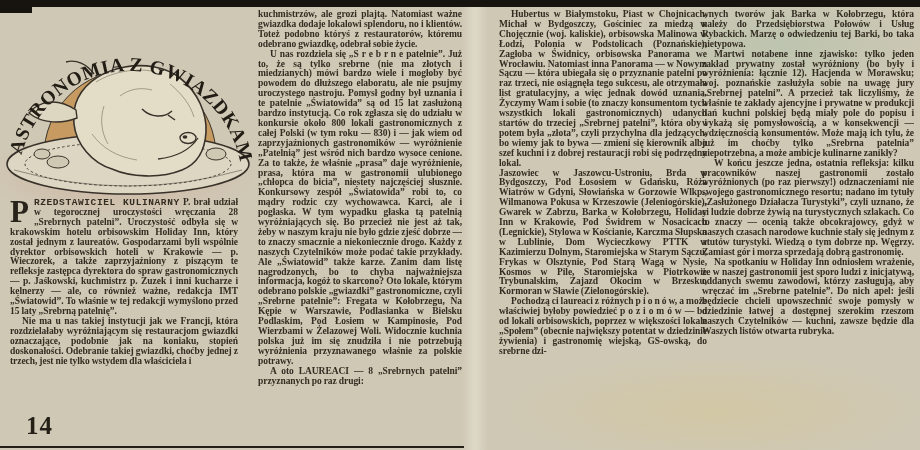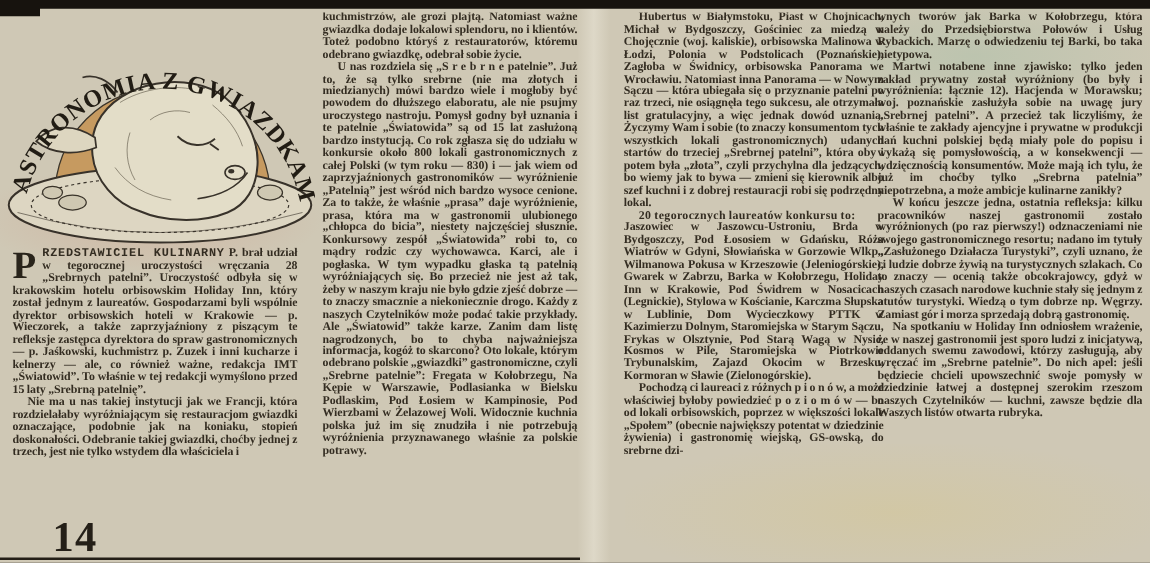--- a/index.html
+++ b/index.html
@@ -27,22 +27,22 @@
        word-spacing:-0.3px;letter-spacing:-0.05px;color:#332c21;}
   .col p{margin:0;text-indent:12px;}
   .col p.cont{text-indent:0;}
   #col1{left:10px;top:198px;width:228px;height:226px;}
   #col2{left:258px;width:204px;}
   #col3{left:499px;width:208px;}
   #col4{left:702px;width:212px;}
   .dropcap{float:left;font-size:31px;line-height:25px;font-weight:bold;margin:1px 5px 0 0;color:#29241b;}
   .lead{letter-spacing:.6px;font-family:Liberation Mono, monospace;}
   .subhead{letter-spacing:.3px;}
-  .pagenum{position:absolute;left:26px;top:412px;font-size:34px;font-weight:bold;
-           letter-spacing:1px;color:#241f17;margin-left:16px;}
+  .pagenum{position:absolute;left:26px;top:412px;font-size:25px;font-weight:bold;
+           letter-spacing:1px;color:#241f17;}
   .footer-tag{position:absolute;left:701px;top:419px;width:216px;font-size:11.5px;font-weight:bold;
               letter-spacing:7px;white-space:nowrap;color:#2b261d;margin-top:46px;}
 </style>
 </head>
 <body>
 
 <div class="page">
 
   <div class="stain pink"></div>
   <div class="stain green"></div>
@@ -91,25 +91,25 @@
   </div>
 
   <div class="col" id="col1">
     <p class="cont"><span class="dropcap">P</span><span class="lead">RZEDSTAWICIEL KULINARNY</span><span> P. brał udział w tegorocznej uroczystości wręczania 28 „Srebrnych patelni”. Uroczystość odbyła się w krakowskim hotelu orbisowskim Holiday Inn, który został jednym z laureatów. Gospodarzami byli wspólnie dyrektor orbisowskich hoteli w Krakowie — p. Wieczorek, a także zaprzyjaźniony z piszącym te refleksje zastępca dyrektora do spraw gastronomicznych — p. Jaśkowski, kuchmistrz p. Zuzek i inni kucharze i kelnerzy — ale, co również ważne, redakcja IMT „Światowid”. To właśnie w tej redakcji wymyślono przed 15 laty „Srebrną patelnię”.</span></p>
     <p>Nie ma u nas takiej instytucji jak we Francji, która rozdzielałaby wyróżniającym się restauracjom gwiazdki oznaczające, podobnie jak na koniaku, stopień doskonałości. Odebranie takiej gwiazdki, choćby jednej z trzech, jest nie tylko wstydem dla właściciela i</p>
   </div>
 
   <div class="col" id="col2">
     <p class="cont">kuchmistrzów, ale grozi plajtą. Natomiast ważne gwiazdka dodaje lokalowi splendoru, no i klientów. Toteż podobno któryś z restauratorów, któremu odebrano gwiazdkę, odebrał sobie życie.</p>
     <p>U nas rozdziela się „S r e b r n e  patelnie”. Już to, że są tylko srebrne (nie ma złotych i miedzianych) mówi bardzo wiele i mogłoby być powodem do dłuższego elaboratu, ale nie psujmy uroczystego nastroju. Pomysł godny był uznania i te patelnie „Światowida” są od 15 lat zasłużoną bardzo instytucją. Co rok zgłasza się do udziału w konkursie około 800 lokali gastronomicznych z całej Polski (w tym roku — 830) i — jak wiem od zaprzyjaźnionych gastronomików — wyróżnienie „Patelnią” jest wśród nich bardzo wysoce cenione. Za to także, że właśnie „prasa” daje wyróżnienie, prasa, która ma w gastronomii ulubionego „chłopca do bicia”, niestety najczęściej słusznie. Konkursowy zespół „Światowida” robi to, co mądry rodzic czy wychowawca. Karci, ale i pogłaska. W tym wypadku głaska tą patelnią wyróżniających się. Bo przecież nie jest aż tak, żeby w naszym kraju nie było gdzie zjeść dobrze — to znaczy smacznie a niekoniecznie drogo. Każdy z naszych Czytelników może podać takie przykłady. Ale „Światowid” także karze. Zanim dam listę nagrodzonych, bo to chyba najważniejsza informacja, kogóż to skarcono? Oto lokale, którym odebrano polskie „gwiazdki” gastronomiczne, czyli „Srebrne patelnie”: Fregata w Kołobrzegu, Na Kępie w Warszawie, Podlasianka w Bielsku Podlaskim, Pod Łosiem w Kampinosie, Pod Wierzbami w Żelazowej Woli. Widocznie kuchnia polska już im się znudziła i nie potrzebują wyróżnienia przyznawanego właśnie za polskie potrawy.</p>
+    <p>A oto LAUREACI — 8 „Srebrnych patelni” przyznanych po raz drugi:</p>
   </div>
 
   <div class="col" id="col3">
     <p>Hubertus w Białymstoku, Piast w Chojnicach, Michał w Bydgoszczy, Gościniec za miedzą w Chojęcznie (woj. kaliskie), orbisowska Malinowa w Łodzi, Polonia w Podstolicach (Poznańskie), Zagłoba w Świdnicy, orbisowska Panorama we Wrocławiu. Natomiast inna Panorama — w Nowym Sączu — która ubiegała się o przyznanie patelni po raz trzeci, nie osiągnęła tego sukcesu, ale otrzymała list gratulacyjny, a więc jednak dowód uznania. Życzymy Wam i sobie (to znaczy konsumentom tych wszystkich lokali gastronomicznych) udanych startów do trzeciej „Srebrnej patelni”, która oby i potem była „złota”, czyli przychylna dla jedzących, bo wiemy jak to bywa — zmieni się kierownik albo szef kuchni i z dobrej restauracji robi się podrzędny lokal.</p>
-    <p class="subhead">20 tegorocznych laureatów konkursu to:</p>
     <p class="cont">Jaszowiec w Jaszowcu-Ustroniu, Brda w Bydgoszczy, Pod Łososiem w Gdańsku, Róża Wiatrów w Gdyni, Słowiańska w Gorzowie Wlkp., Wilmanowa Pokusa w Krzeszowie (Jeleniogórskie), Gwarek w Zabrzu, Barka w Kołobrzegu, Holiday Inn w Krakowie, Pod Świdrem w Nosacicach (Legnickie), Stylowa w Kościanie, Karczma Słupska w Lublinie, Dom Wycieczkowy PTTK w Kazimierzu Dolnym, Staromiejska w Starym Sączu, Frykas w Olsztynie, Pod Starą Wagą w Nysie, Kosmos w Pile, Staromiejska w Piotrkowie Trybunalskim, Zajazd Okocim w Brzesku, Kormoran w Sławie (Zielonogórskie).</p>
     <p>Pochodzą ci laureaci z różnych p i o n ó w, a może właściwiej byłoby powiedzieć p o z i o m ó w — bo od lokali orbisowskich, poprzez w większości lokale „Społem” (obecnie największy potentat w dziedzinie żywienia) i gastronomię wiejską, GS-owską, do srebrne dzi-</p>
   </div>
 
   <div class="col" id="col4">
     <p class="cont">wnych tworów jak Barka w Kołobrzegu, która należy do Przedsiębiorstwa Połowów i Usług Rybackich. Marzę o odwiedzeniu tej Barki, bo taka nietypowa.</p>
     <p>Martwi notabene inne zjawisko: tylko jeden zakład prywatny został wyróżniony (bo były i wyróżnienia: łącznie 12). Hacjenda w Morawsku; woj. poznańskie zasłużyła sobie na uwagę jury „Srebrnej patelni”. A przecież tak liczyliśmy, że właśnie te zakłady ajencyjne i prywatne w produkcji dań kuchni polskiej będą miały pole do popisu i wykażą się pomysłowością, a w konsekwencji — wdzięcznością konsumentów. Może mają ich tylu, że już im choćby tylko „Srebrna patelnia” niepotrzebna, a może ambicje kulinarne zanikły?</p>
     <p>W końcu jeszcze jedna, ostatnia refleksja: kilku pracowników naszej gastronomii zostało wyróżnionych (po raz pierwszy!) odznaczeniami nie swojego gastronomicznego resortu; nadano im tytuły „Zasłużonego Działacza Turystyki”, czyli uznano, że ci ludzie dobrze żywią na turystycznych szlakach. Co to znaczy — ocenią także obcokrajowcy, gdyż w naszych czasach narodowe kuchnie stały się jednym z atutów turystyki. Wiedzą o tym dobrze np. Węgrzy. Zamiast gór i morza sprzedają dobrą gastronomię.</p>
     <p>Na spotkaniu w Holiday Inn odniosłem wrażenie, że w naszej gastronomii jest sporo ludzi z inicjatywą, oddanych swemu zawodowi, którzy zasługują, aby wręczać im „Srebrne patelnie”. Do nich apel: jeśli będziecie chcieli upowszechnić swoje pomysły w dziedzinie łatwej a dostępnej szerokim rzeszom naszych Czytelników — kuchni, zawsze będzie dla Waszych listów otwarta rubryka.</p>
   </div>

